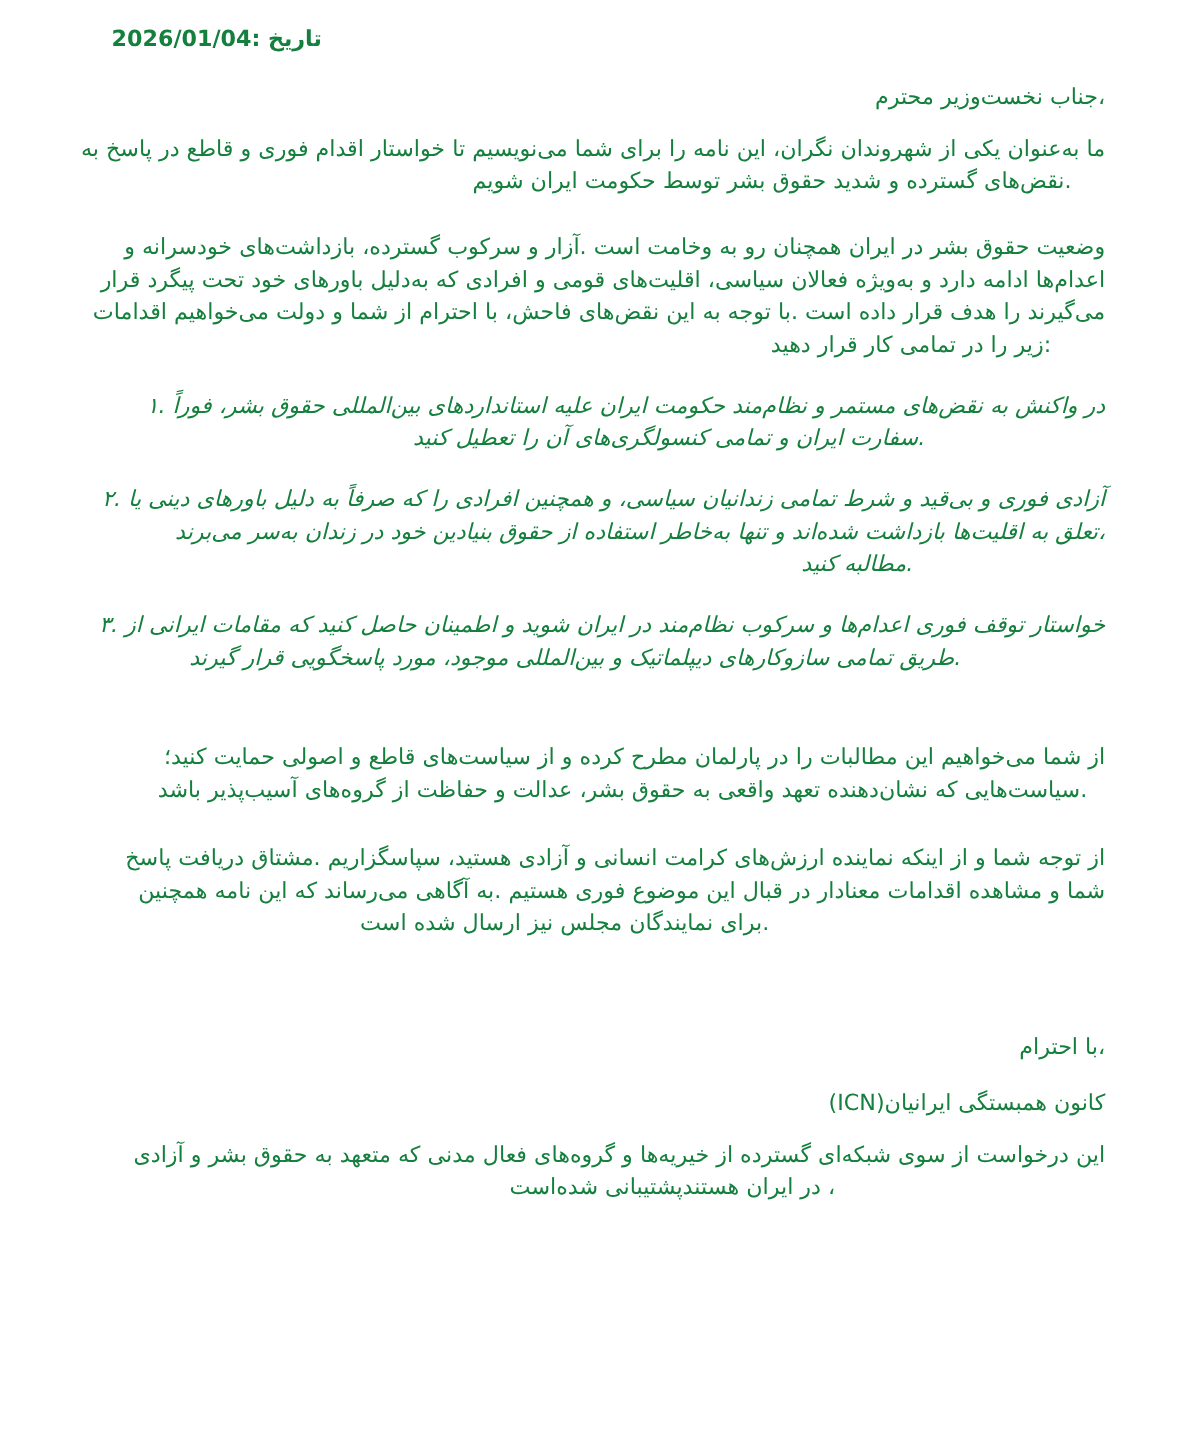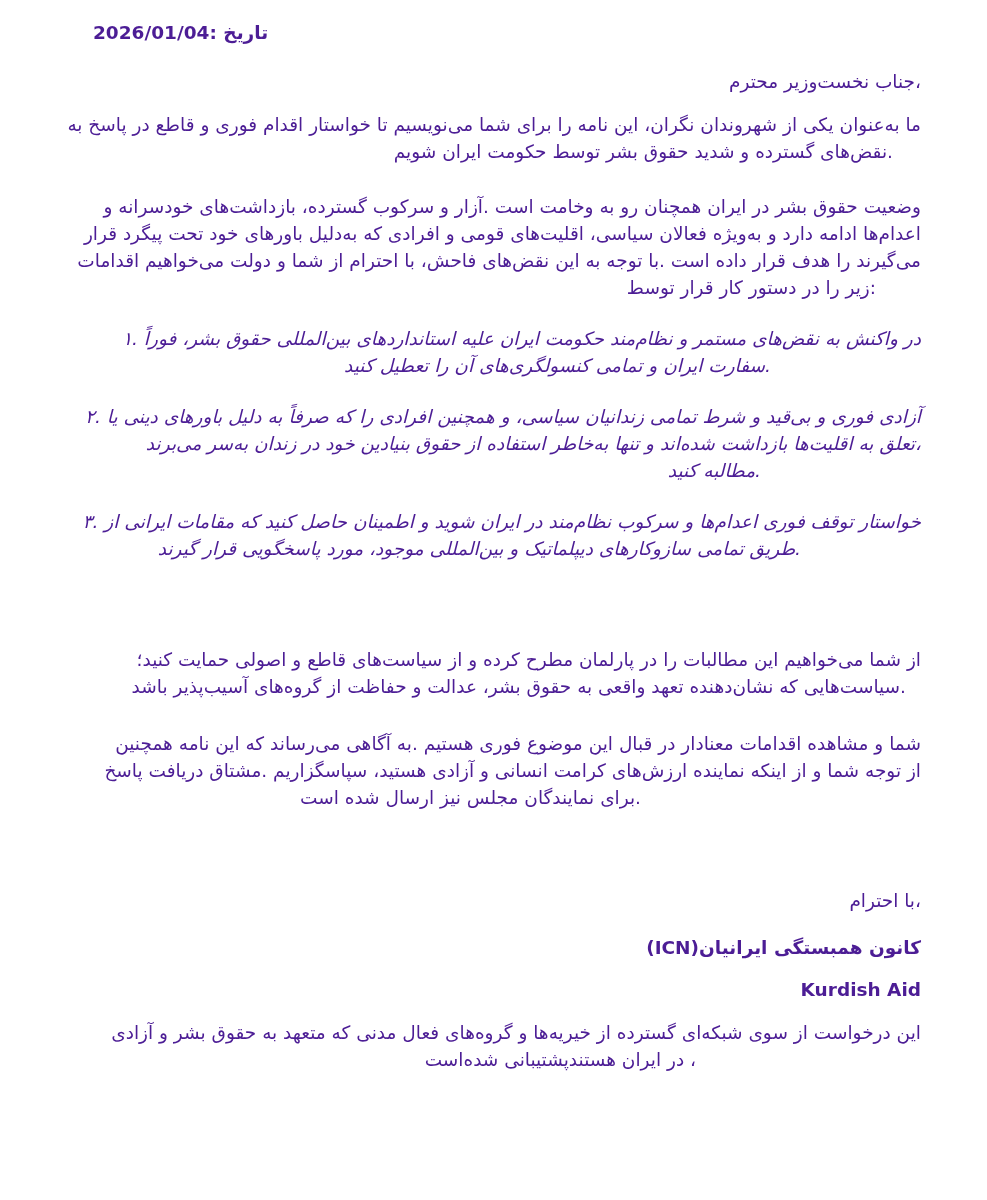--- a/index.html
+++ b/index.html
@@ -7,21 +7,21 @@
     padding: 0;
     background: #ffffff;
   }
   .page {
     position: relative;
     width: 987px;
     height: 1200px;
     background: #ffffff;
     box-sizing: border-box;
     padding: 18px 66px 0 65px;
-    color: #4c1d95;
+    color: #15803d;
     font-family: "DejaVu Sans", "Liberation Sans", sans-serif;
     font-size: 18.5px;
     overflow: hidden;
   }
   .line {
     direction: rtl;
     text-align: right;
     white-space: nowrap;
     line-height: 27px;
   }
@@ -30,24 +30,24 @@
     text-align: left;
     margin-left: 28px;
     font-weight: 700;
     line-height: 30px;
     white-space: nowrap;
   }
   .salutation { margin-top: 20px; }
   .para-intro { margin-top: 16px; }
   .para-situation { margin-top: 28px; }
   .demand { margin-top: 24px; font-style: italic; }
-  .para-request { margin-top: 84px; }
+  .para-request { margin-top: 56px; }
   .para-thanks { margin-top: 30px; }
   .closing { margin-top: 76px; }
-  .sig { font-weight: 700; }
+  .sig { font-weight: 400; }
   .sig-1 { margin-top: 20px; }
   .sig-2 { margin-top: 15px; }
   .sig-3 { margin-top: 12px; }
   .para-footer { margin-top: 16px; }
 
   
   .ind-28  { padding-right: 28px; }
   .ind-45  { padding-right: 45px; }
   .ind-120 { padding-right: 120px; }
   .ind-150 { padding-right: 150px; }
@@ -67,21 +67,21 @@
 
   <div class="para-intro">
     <div class="line" dir="rtl">ما به‌عنوان یکی از شهروندان نگران، این نامه را برای شما می‌نویسیم تا خواستار اقدام فوری و قاطع در پاسخ به</div>
     <div class="line ind-28" dir="rtl">.نقض‌های گسترده و شدید حقوق بشر توسط حکومت ایران شویم</div>
   </div>
 
   <div class="para-situation">
     <div class="line" dir="rtl">وضعیت حقوق بشر در ایران همچنان رو به وخامت است .آزار و سرکوب گسترده، بازداشت‌های خودسرانه و</div>
     <div class="line" dir="rtl">اعدام‌ها ادامه دارد و به‌ویژه فعالان سیاسی، اقلیت‌های قومی و افرادی که به‌دلیل باورهای خود تحت پیگرد قرار</div>
     <div class="line" dir="rtl">می‌گیرند را هدف قرار داده است .با توجه به این نقض‌های فاحش، با احترام از شما و دولت می‌خواهیم اقدامات</div>
-    <div class="line ind-45" dir="rtl">:زیر را در دستور کار قرار توسط</div>
+    <div class="line ind-45" dir="rtl">:زیر را در تمامی کار قرار دهید</div>
   </div>
 
   <div class="demand">
     <div class="line" dir="rtl">در واکنش به نقض‌های مستمر و نظام‌مند حکومت ایران علیه استانداردهای بین‌المللی حقوق بشر، فوراً .۱</div>
     <div class="line ind-150" dir="rtl">.سفارت ایران و تمامی کنسولگری‌های آن را تعطیل کنید</div>
   </div>
 
   <div class="demand">
     <div class="line" dir="rtl">آزادی فوری و بی‌قید و شرط تمامی زندانیان سیاسی، و همچنین افرادی را که صرفاً به دلیل باورهای دینی یا .۲</div>
     <div class="line" dir="rtl">،تعلق به اقلیت‌ها بازداشت شده‌اند و تنها به‌خاطر استفاده از حقوق بنیادین خود در زندان به‌سر می‌برند</div>
@@ -92,28 +92,27 @@
     <div class="line" dir="rtl">خواستار توقف فوری اعدام‌ها و سرکوب نظام‌مند در ایران شوید و اطمینان حاصل کنید که مقامات ایرانی از .۳</div>
     <div class="line ind-120" dir="rtl">.طریق تمامی سازوکارهای دیپلماتیک و بین‌المللی موجود، مورد پاسخگویی قرار گیرند</div>
   </div>
 
   <div class="para-request">
     <div class="line" dir="rtl">از شما می‌خواهیم این مطالبات را در پارلمان مطرح کرده و از سیاست‌های قاطع و اصولی حمایت کنید؛</div>
     <div class="line ind-15" dir="rtl">.سیاست‌هایی که نشان‌دهنده تعهد واقعی به حقوق بشر، عدالت و حفاظت از گروه‌های آسیب‌پذیر باشد</div>
   </div>
 
   <div class="para-thanks">
+    <div class="line" dir="rtl">از توجه شما و از اینکه نماینده ارزش‌های کرامت انسانی و آزادی هستید، سپاسگزاریم .مشتاق دریافت پاسخ</div>
     <div class="line" dir="rtl">شما و مشاهده اقدامات معنادار در قبال این موضوع فوری هستیم .به آگاهی می‌رساند که این نامه همچنین</div>
-    <div class="line" dir="rtl">از توجه شما و از اینکه نماینده ارزش‌های کرامت انسانی و آزادی هستید، سپاسگزاریم .مشتاق دریافت پاسخ</div>
     <div class="line ind-280" dir="rtl">.برای نمایندگان مجلس نیز ارسال شده است</div>
   </div>
 
   <div class="line closing" dir="rtl">،با احترام</div>
 
   <div class="line sig sig-1" dir="rtl">کانون همبستگی ایرانیان(ICN)</div>
-  <div class="line sig sig-2" dir="rtl">Kurdish Aid</div>
 
   <div class="para-footer">
     <div class="line" dir="rtl">این درخواست از سوی شبکه‌ای گسترده از خیریه‌ها و گروه‌های فعال مدنی که متعهد به حقوق بشر و آزادی</div>
     <div class="line ind-225" dir="rtl">، در ایران هستندپشتیبانی شده‌است</div>
   </div>
 
 </div>
 
 </body></html>

